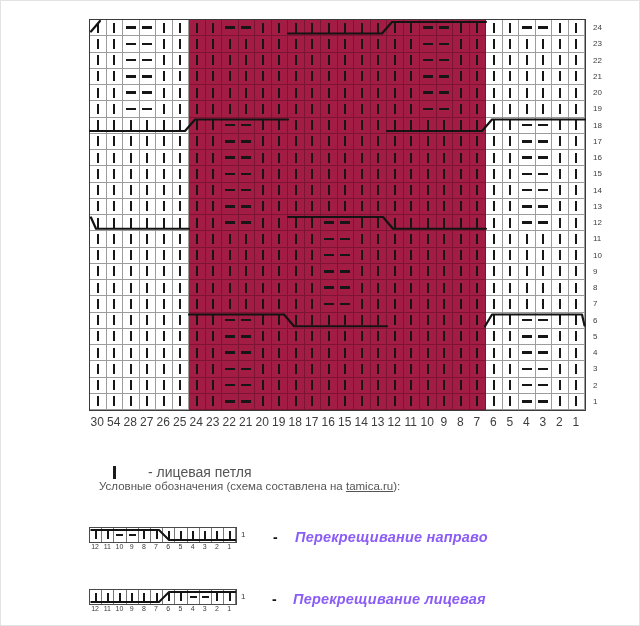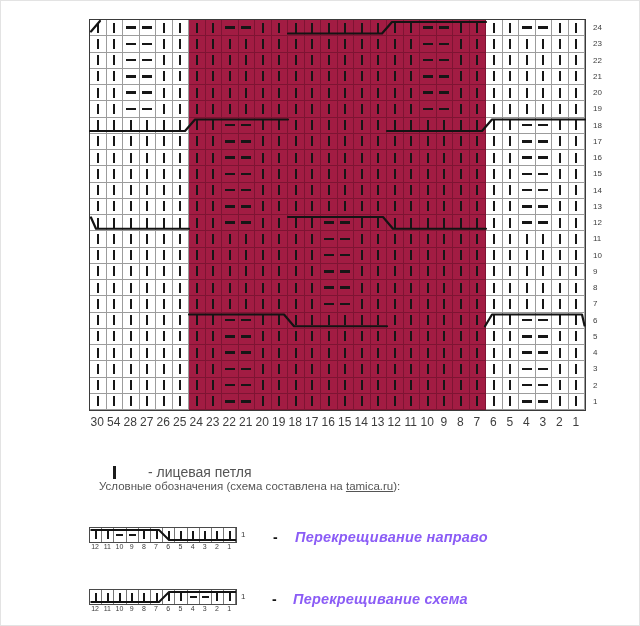--- a/index.html
+++ b/index.html
@@ -2418,15 +2418,15 @@
         <span>7</span>
         <span>6</span>
         <span>5</span>
         <span>4</span>
         <span>3</span>
         <span>2</span>
         <span>1</span>
       </div>
     </div>
   <div class="desc-dash" id="dash-1">-</div>
-  <div class="desc-text" id="text-1">Перекрещивание схема</div>
+  <div class="desc-text" id="text-1">Перекрещивание лицевая</div>
 
 </div>
 
 </body></html>

